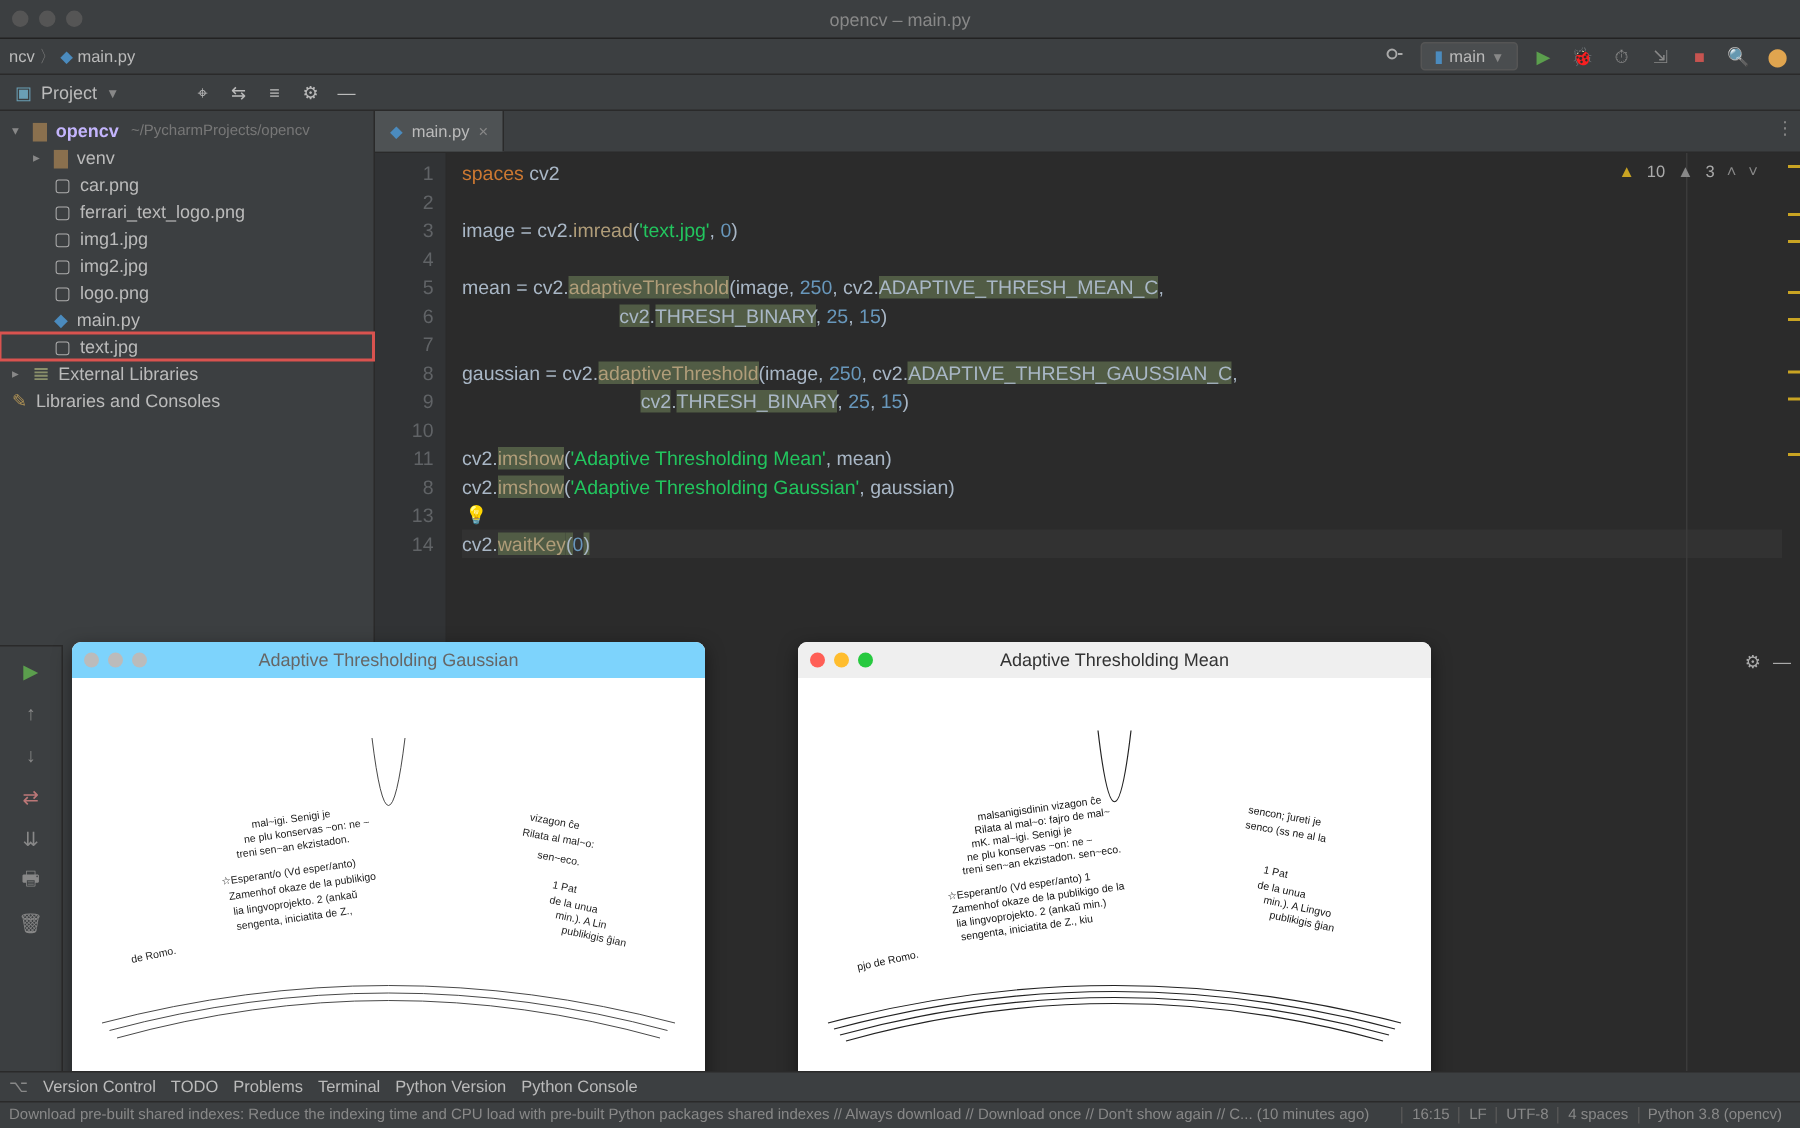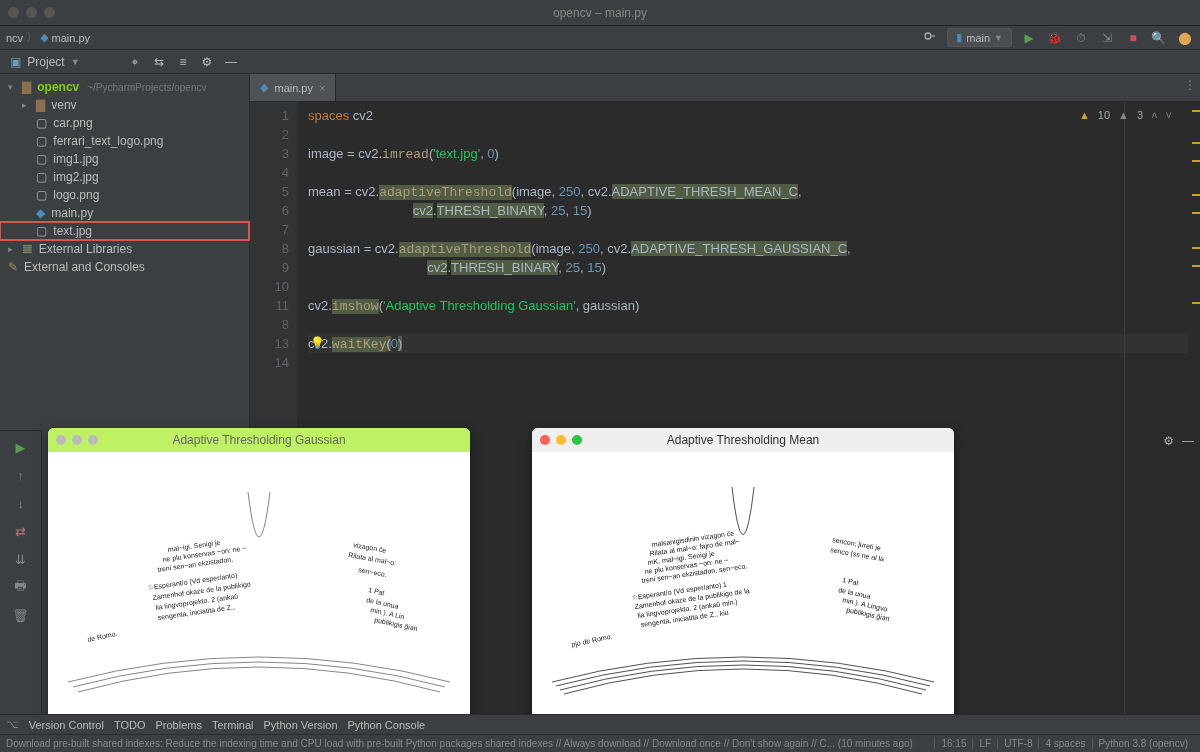--- a/index.html
+++ b/index.html
@@ -44,32 +44,32 @@
 .tab .close { color: #888; cursor: pointer; }
 .tabs .more { position: absolute; right: 4px; top: 4px; color: #888; }
 .editor { flex: 1; display: flex; font-family: "JetBrains Mono", Menlo, Consolas, monospace; font-size: 13px; line-height: 19px; position: relative; }
 .gutter { width: 48px; background: #313335; color: #606366; text-align: right; padding: 4px 8px 4px 0; border-right: 1px solid #2a2a2a; }
 .gutter div { height: 19px; }
 .code { flex: 1; padding: 4px 10px; position: relative; background: #2b2b2b; color: #a9b7c6; }
 .code-line { height: 19px; white-space: pre; }
 .kw { color: #cc7832; }
 .str { color: #22c55e; }
 .num { color: #6897bb; }
-.fn { color: #b09d79; font-family: Liberation Mono, monospace; }
+.fn { color: #b09d79; }
 .bg-hl { background: #515c45; }
 .caret-line { background: #323232; }
 .right-margin { position: absolute; top: 0; bottom: 0; left: 826px; width: 1px; background: #3b3b3b; }
 .minimap { position: absolute; top: 0; right: 0; width: 12px; height: 100%; background: #2b2b2b; }
 .minimap .mark-warn { position: absolute; right: 0; width: 8px; height: 2px; background: #c9a423; }
 .insp { position: absolute; top: 4px; right: 28px; display: flex; gap: 8px; font-size: 11px; color: #aaa; align-items: center; }
 .bulb { position: absolute; left: 12px; top: calc(4px + 19px * 12); font-size: 12px; }
 
 
 .img-window { position: absolute; width: 422px; height: 300px; background: #fff; border-radius: 6px; box-shadow: 0 4px 12px rgba(0,0,0,0.5); overflow: hidden; }
-.img-window .win-title { height: 24px; background: #bef264; display: flex; align-items: center; justify-content: center; color: #666; font-size: 12px; position: relative; }
+.img-window .win-title { height: 24px; background: #7dd3fc; display: flex; align-items: center; justify-content: center; color: #666; font-size: 12px; position: relative; }
 .img-window .win-dots { position: absolute; left: 8px; display: flex; gap: 6px; }
 .img-window .wdot { width: 10px; height: 10px; border-radius: 50%; }
 .img-body { width: 100%; height: calc(100% - 24px); background: #fff; position: relative; overflow: hidden; }
 .book-img { position: absolute; inset: 0; }
 
 
 .run-strip { position: absolute; left: 0; top: 430px; width: 42px; background: #3c3f41; display: flex; flex-direction: column; align-items: center; gap: 8px; padding: 6px 0; border-right: 1px solid #2a2a2a; border-top: 1px solid #2a2a2a; height: 300px;}
 .run-strip .rbtn { width: 20px; height: 20px; display: flex; align-items: center; justify-content: center; cursor: pointer; color: #aaa; font-size: 13px; }
 .tool-settings { position: absolute; right: 6px; top: 434px; display: flex; gap: 8px; color: #aaa; }
 
@@ -138,21 +138,21 @@
   </div>
 </div>
 
 <div class="main">
 
   <div class="sidebar">
     <div class="tree">
       <div class="tree-row indent-0">
         <span class="arrow">▾</span>
         <span class="folder-icon">▇</span>
-        <b class="fname" style="color:#84cc16">opencv</b>
+        <b class="fname" style="color:#c4b5fd">opencv</b>
         <span class="path">~/PycharmProjects/opencv</span>
       </div>
       <div class="tree-row indent-1">
         <span class="arrow">▸</span>
         <span class="folder-icon">▇</span>
         <span class="fname">venv</span>
       </div>
       <div class="tree-row indent-2">
         <span style="color:#aaa">▢</span>
         <span class="fname">car.png</span>
@@ -181,21 +181,21 @@
         <span style="color:#aaa">▢</span>
         <span class="fname">text.jpg</span>
       </div>
       <div class="tree-row indent-0">
         <span class="arrow">▸</span>
         <span style="color:#8a8f6b">𝌆</span>
         <span class="fname">External Libraries</span>
       </div>
       <div class="tree-row indent-0">
         <span style="color:#b09255">✎</span>
-        <span class="fname">External and Consoles</span>
+        <span class="fname">Libraries and Consoles</span>
       </div>
     </div>
   </div>
 
   <div class="editor-area">
     <div class="tabs">
       <div class="tab">
         <span class="py-icon">◆</span>
         <span>main.py</span>
         <span class="close">×</span>
@@ -232,20 +232,21 @@
 <div class="code-line"><span class="kw">spaces</span> cv2</div>
 <div class="code-line"></div>
 <div class="code-line">image = cv2.<span class="fn">imread</span>(<span class="str">'text.jpg'</span>, <span class="num">0</span>)</div>
 <div class="code-line"></div>
 <div class="code-line">mean = cv2.<span class="fn bg-hl">adaptiveThreshold</span>(image, <span class="num">250</span>, cv2.<span class="bg-hl">ADAPTIVE_THRESH_MEAN_C</span>,</div>
 <div class="code-line">                             <span class="bg-hl">cv2</span>.<span class="bg-hl">THRESH_BINARY</span>, <span class="num">25</span>, <span class="num">15</span>)</div>
 <div class="code-line"></div>
 <div class="code-line">gaussian = cv2.<span class="fn bg-hl">adaptiveThreshold</span>(image, <span class="num">250</span>, cv2.<span class="bg-hl">ADAPTIVE_THRESH_GAUSSIAN_C</span>,</div>
 <div class="code-line">                                 <span class="bg-hl">cv2</span>.<span class="bg-hl">THRESH_BINARY</span>, <span class="num">25</span>, <span class="num">15</span>)</div>
 <div class="code-line"></div>
+<div class="code-line">cv2.<span class="fn bg-hl">imshow</span>(<span class="str">'Adaptive Thresholding Mean'</span>, mean)</div>
 <div class="code-line">cv2.<span class="fn bg-hl">imshow</span>(<span class="str">'Adaptive Thresholding Gaussian'</span>, gaussian)</div>
 <div class="code-line"></div>
 <div class="code-line caret-line">cv2.<span class="fn bg-hl">waitKey</span><span class="bg-hl">(</span><span class="num">0</span><span class="bg-hl">)</span></div>
         <span class="bulb">💡</span>
       </div>
       <div class="minimap">
         <div class="mark-warn" style="top:8px"></div>
         <div class="mark-warn" style="top:40px"></div>
         <div class="mark-warn" style="top:58px"></div>
         <div class="mark-warn" style="top:92px"></div>

